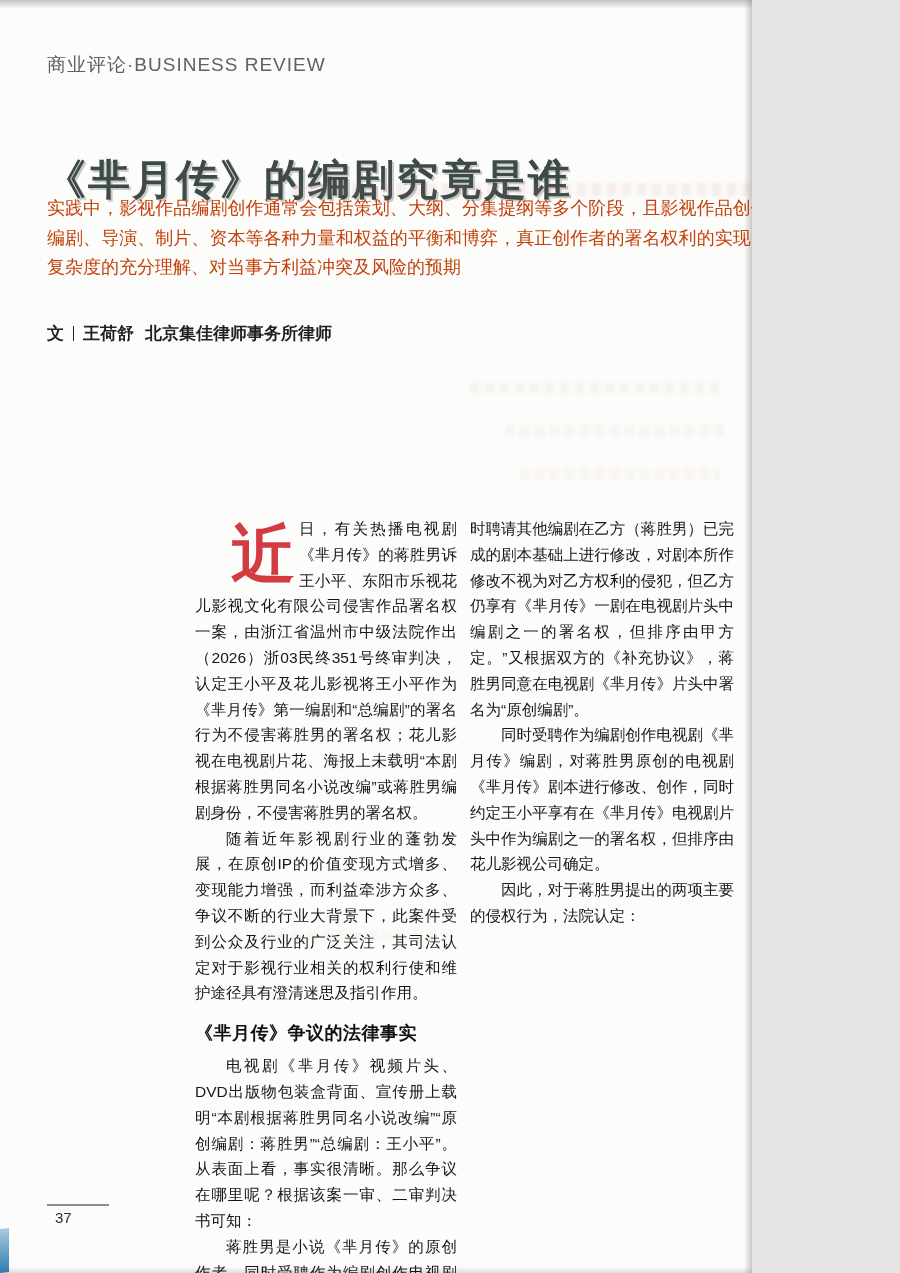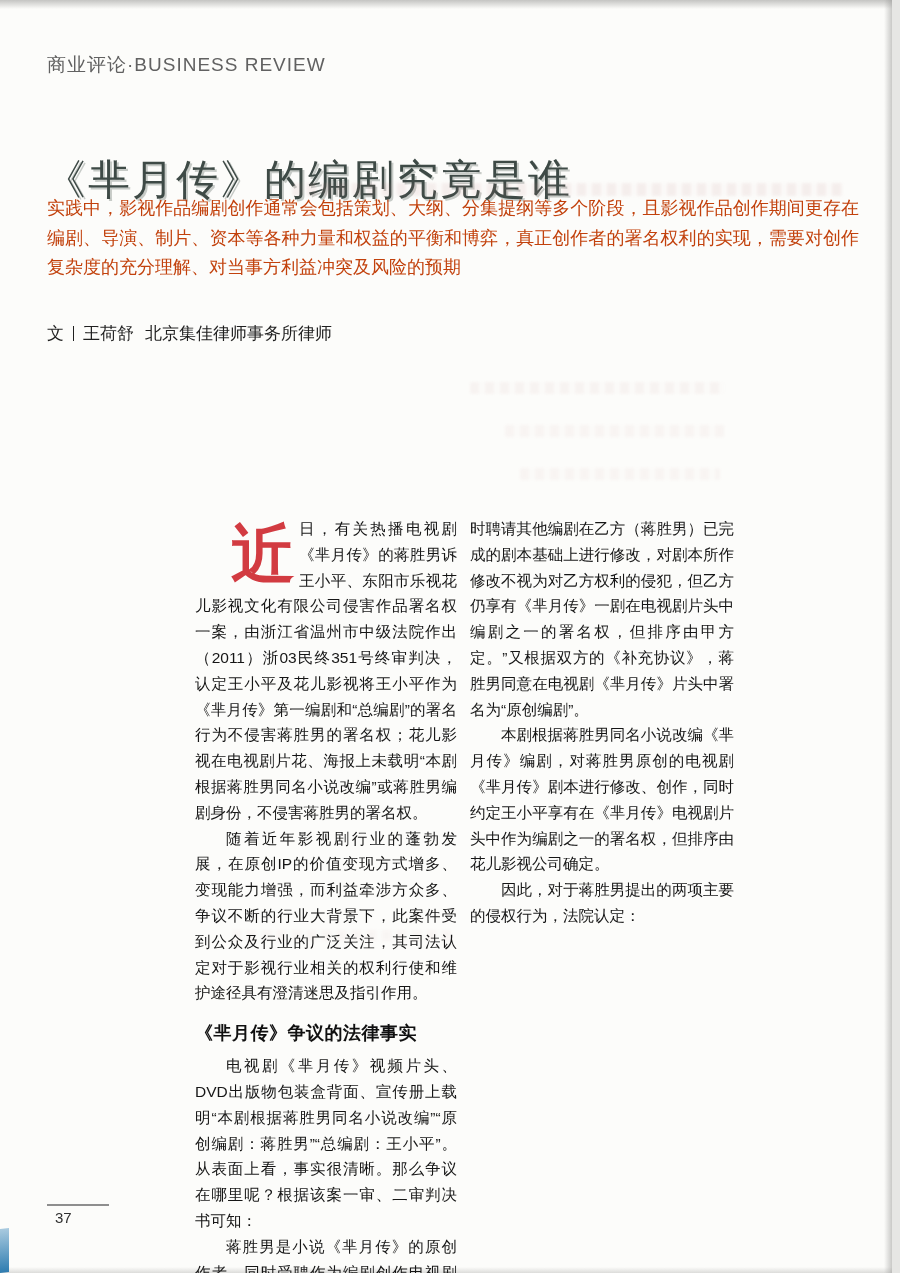--- a/index.html
+++ b/index.html
@@ -1,42 +1,42 @@
 <!DOCTYPE html>
 <html><head>
 <meta charset="utf-8">
 <style>
   html,body{margin:0;padding:0;}
   body{width:900px;height:1273px;background:#e6e6e4;}
   .page{
-    position:relative;width:892px;height:1273px;overflow:hidden;
+    position:relative;width:752px;height:1273px;overflow:hidden;
     background:#fcfcfa;
     font-family:"Liberation Sans","DejaVu Sans",sans-serif;
   }
   
   .edge-top{position:absolute;top:0;left:0;right:0;height:9px;
     background:linear-gradient(to bottom,rgba(150,150,148,.55),rgba(252,252,250,0));}
   .edge-right{position:absolute;top:0;right:0;bottom:0;width:8px;
     background:linear-gradient(to left,rgba(150,150,148,.5),rgba(252,252,250,0));}
   .edge-bottom{position:absolute;left:0;right:0;bottom:0;height:6px;
     background:linear-gradient(to top,rgba(160,160,158,.35),rgba(252,252,250,0));}
   .corner-mark{position:absolute;left:0;bottom:0;width:9px;height:44px;
     background:linear-gradient(to top,#2e7cb0,#a9cadf);transform:skewY(-6deg);transform-origin:bottom left;}
 
   .header-label{position:absolute;left:47px;top:52px;font-size:19px;color:#616161;
     letter-spacing:1px;white-space:nowrap;}
 
-  .article-title{position:absolute;left:44px;top:124px;font-size:42px;font-weight:normal;
+  .article-title{position:absolute;left:44px;top:124px;font-size:42px;font-weight:bold;
     color:#3e4a46;letter-spacing:2px;white-space:nowrap;
     text-shadow:2px 2px 0 rgba(62,74,70,.28);}
 
   .article-deck{position:absolute;left:47px;top:194px;width:812px;font-size:18px;
     line-height:29.5px;color:#c2410c;text-align:justify;}
 
-  .byline{position:absolute;left:47px;top:322px;font-size:17px;font-weight:normal;color:#1f1f1f;}
+  .byline{position:absolute;left:47px;top:322px;font-size:17px;font-weight:bold;color:#1f1f1f;}
   .byline .sep{display:inline-block;width:1px;height:15px;background:#1f1f1f;
     margin:0 9px;vertical-align:-2px;}
   .byline .affil{margin-left:11px;}
 
   .col{position:absolute;top:516px;width:262px;}
   .col-left{left:195px;}
   .col-right{left:470px;width:264px;}
   .body-p{margin:0;font-size:15.5px;line-height:25.8px;color:#161616;
     text-align:justify;text-indent:2em;}
   .body-p.no-indent{text-indent:0;}
@@ -78,31 +78,31 @@
   <div class="ghost g5"></div>
 
   <div class="article-deck">实践中，影视作品编剧创作通常会包括策划、大纲、分集提纲等多个阶段，且影视作品创作期间更存在编剧、导演、制片、资本等各种力量和权益的平衡和博弈，真正创作者的署名权利的实现，需要对创作复杂度的充分理解、对当事方利益冲突及风险的预期</div>
 
   <div class="byline">
     <span>文</span><span class="sep"></span><span>王荷舒</span><span class="affil">北京集佳律师事务所律师</span>
   </div>
 
   <div class="col col-left">
     <p class="body-p no-indent">
-      <span class="dropcap">近</span><span>日，有关热播电视剧《芈月传》的蒋胜男诉王小平、东阳市乐视花儿影视文化有限公司侵害作品署名权一案，由浙江省温州市中级法院作出（2011）浙03民终351号终审判决，认定王小平及花儿影视将王小平作为《芈月传》第一编剧和“总编剧”的署名行为不侵害蒋胜男的署名权；花儿影视在电视剧片花、海报上未载明“本剧根据蒋胜男同名小说改编”或蒋胜男编剧身份，不侵害蒋胜男的署名权。</span>
+      <span class="dropcap">近</span><span>日，有关热播电视剧《芈月传》的蒋胜男诉王小平、东阳市乐视花儿影视文化有限公司侵害作品署名权一案，由浙江省温州市中级法院作出（2026）浙03民终351号终审判决，认定王小平及花儿影视将王小平作为《芈月传》第一编剧和“总编剧”的署名行为不侵害蒋胜男的署名权；花儿影视在电视剧片花、海报上未载明“本剧根据蒋胜男同名小说改编”或蒋胜男编剧身份，不侵害蒋胜男的署名权。</span>
     </p>
     <p class="body-p">随着近年影视剧行业的蓬勃发展，在原创IP的价值变现方式增多、变现能力增强，而利益牵涉方众多、争议不断的行业大背景下，此案件受到公众及行业的广泛关注，其司法认定对于影视行业相关的权利行使和维护途径具有澄清迷思及指引作用。</p>
     <h2 class="section-heading">《芈月传》争议的法律事实</h2>
     <p class="body-p">电视剧《芈月传》视频片头、DVD出版物包装盒背面、宣传册上载明“本剧根据蒋胜男同名小说改编”“原创编剧：蒋胜男”“总编剧：王小平”。从表面上看，事实很清晰。那么争议在哪里呢？根据该案一审、二审判决书可知：</p>
     <p class="body-p">蒋胜男是小说《芈月传》的原创作者，同时受聘作为编剧创作电视剧《芈月传》剧本。蒋胜男和花儿影视公司签订的《剧本创作合同》中约定：“甲方（花儿影视公司）有权在解除合同或继续履行合同</p>
   </div>
 
   <div class="col col-right">
     <p class="body-p no-indent">时聘请其他编剧在乙方（蒋胜男）已完成的剧本基础上进行修改，对剧本所作修改不视为对乙方权利的侵犯，但乙方仍享有《芈月传》一剧在电视剧片头中编剧之一的署名权，但排序由甲方定。”又根据双方的《补充协议》，蒋胜男同意在电视剧《芈月传》片头中署名为“原创编剧”。</p>
-    <p class="body-p">本剧根据蒋胜男同名小说改编《芈月传》编剧，对蒋胜男原创的电视剧《芈月传》剧本进行修改、创作，同时约定王小平享有在《芈月传》电视剧片头中作为编剧之一的署名权，但排序由花儿影视公司确定。</p>
+    <p class="body-p">同时受聘作为编剧创作电视剧《芈月传》编剧，对蒋胜男原创的电视剧《芈月传》剧本进行修改、创作，同时约定王小平享有在《芈月传》电视剧片头中作为编剧之一的署名权，但排序由花儿影视公司确定。</p>
     <p class="body-p">因此，对于蒋胜男提出的两项主要的侵权行为，法院认定：</p>
 
   </div>
 
   <div class="footer-rule"></div>
   <div class="page-number">37</div>
   <div class="corner-mark"></div>
 
 </div>
 

